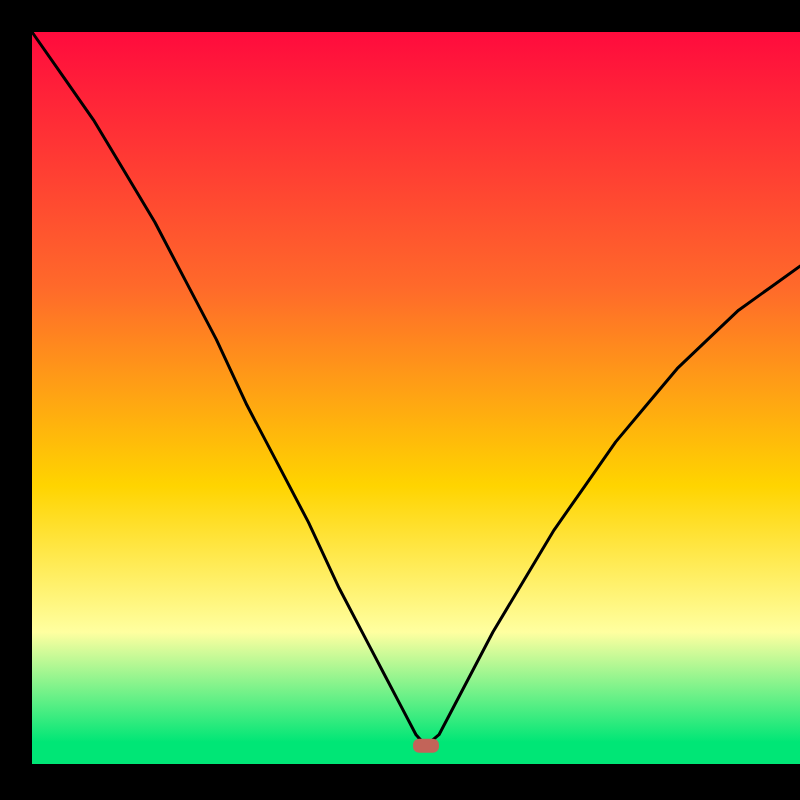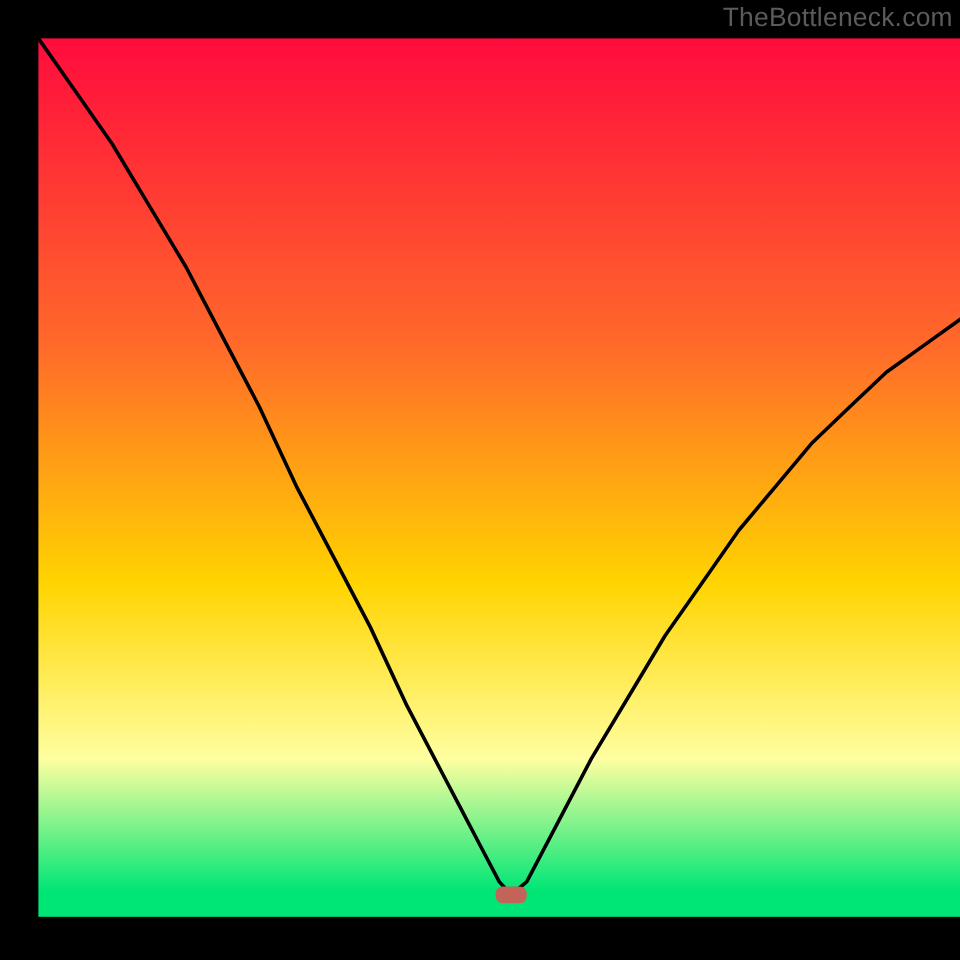--- a/index.html
+++ b/index.html
@@ -31,21 +31,20 @@
     left: 0;
     top: 0;
     width: 800px;
     height: 800px;
   }
 </style>
 </head>
 <body>
 
 <div class="frame">
-  <div class="watermark">TheBottleneck.com</div>
   <svg class="plot" viewBox="0 0 800 800" preserveAspectRatio="none">
     <defs>
       <linearGradient id="bg-grad" x1="0" y1="0" x2="0" y2="1">
           <stop offset="0%" stop-color="#ff0b3d"></stop>
           <stop offset="35%" stop-color="#ff6a2a"></stop>
           <stop offset="62%" stop-color="#ffd400"></stop>
           <stop offset="82%" stop-color="#ffffa0"></stop>
           <stop offset="97%" stop-color="#00e676"></stop>
           <stop offset="100%" stop-color="#00e676"></stop>
         </linearGradient>

